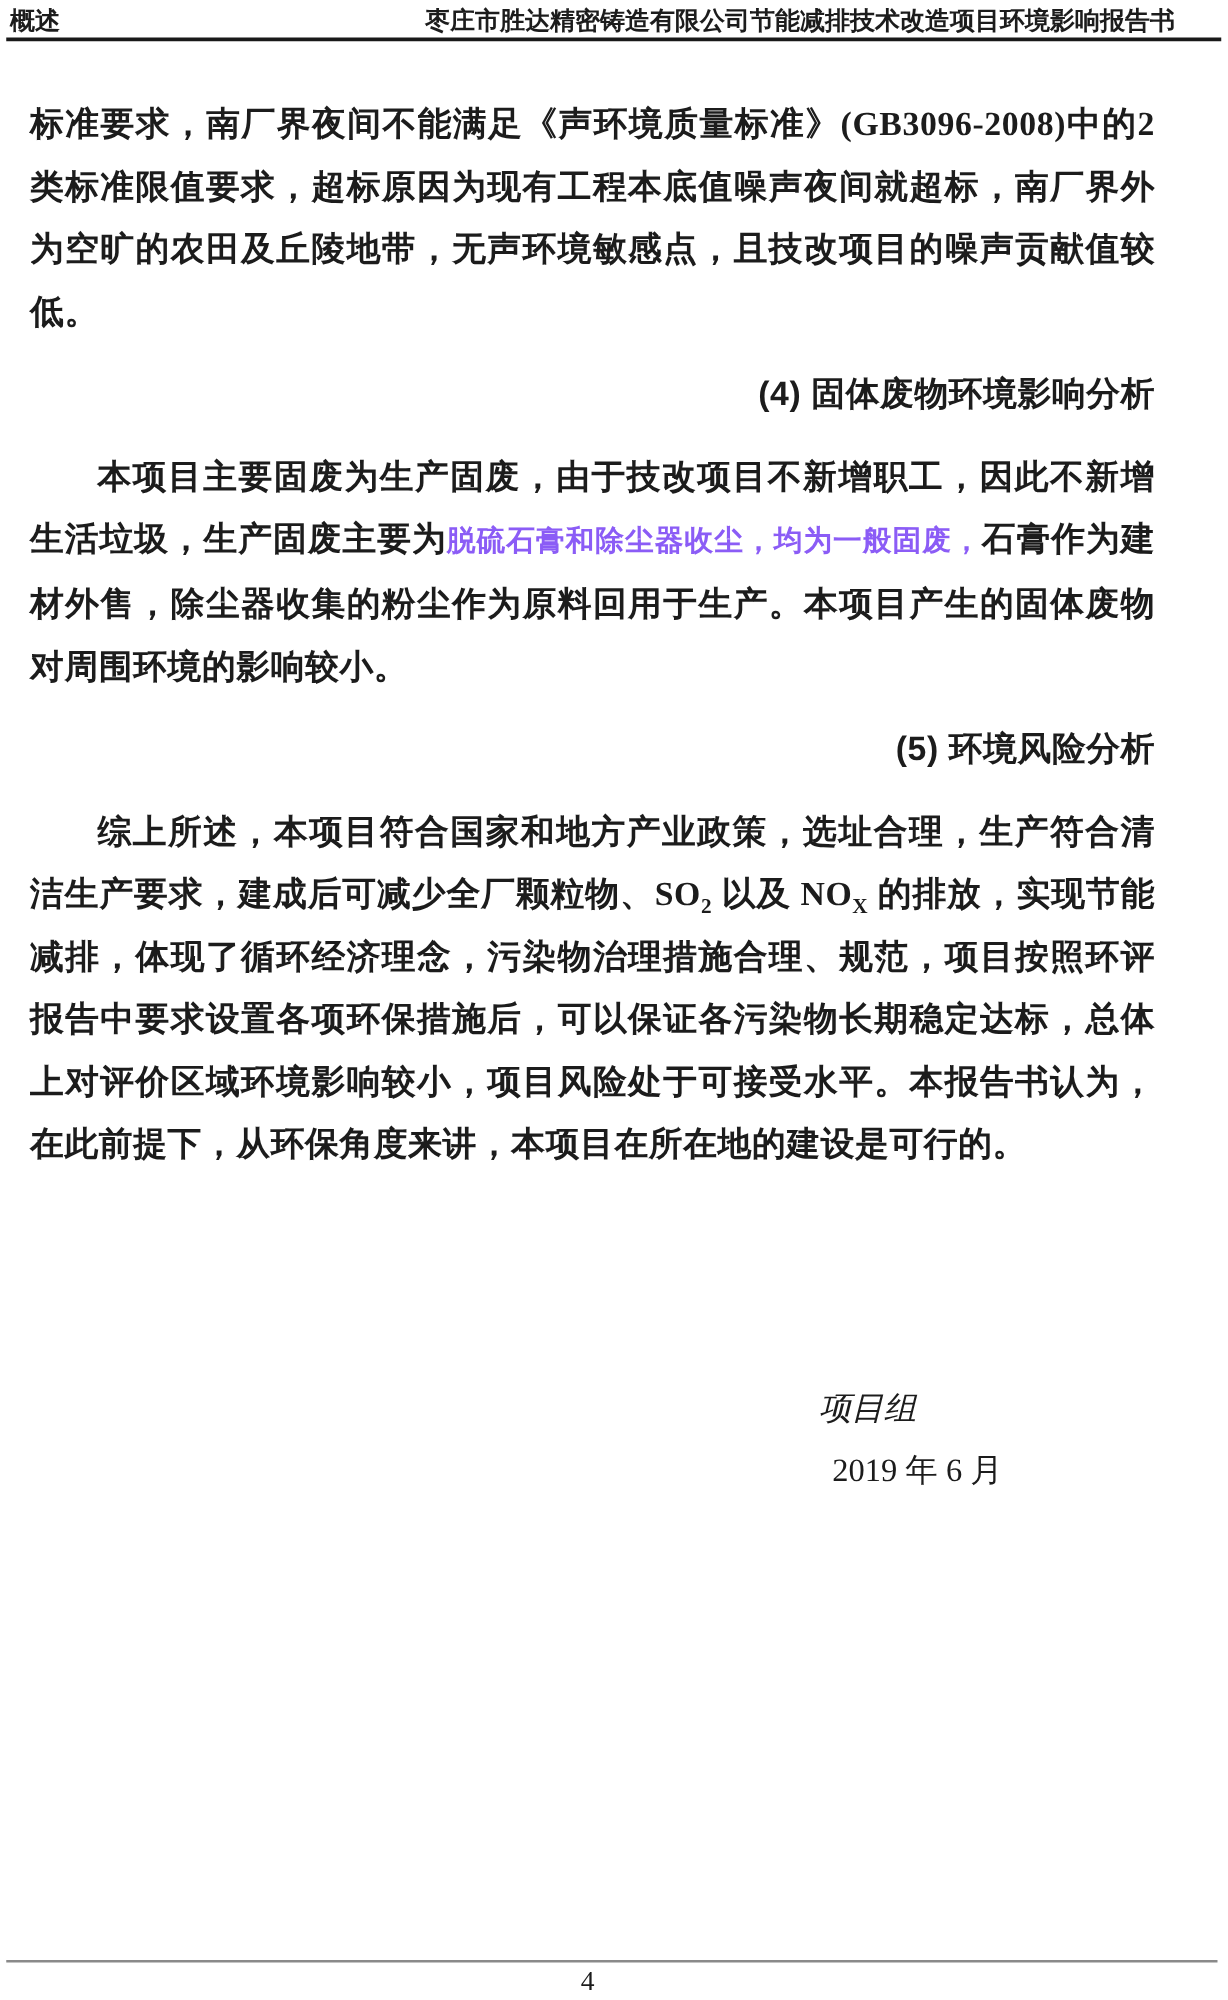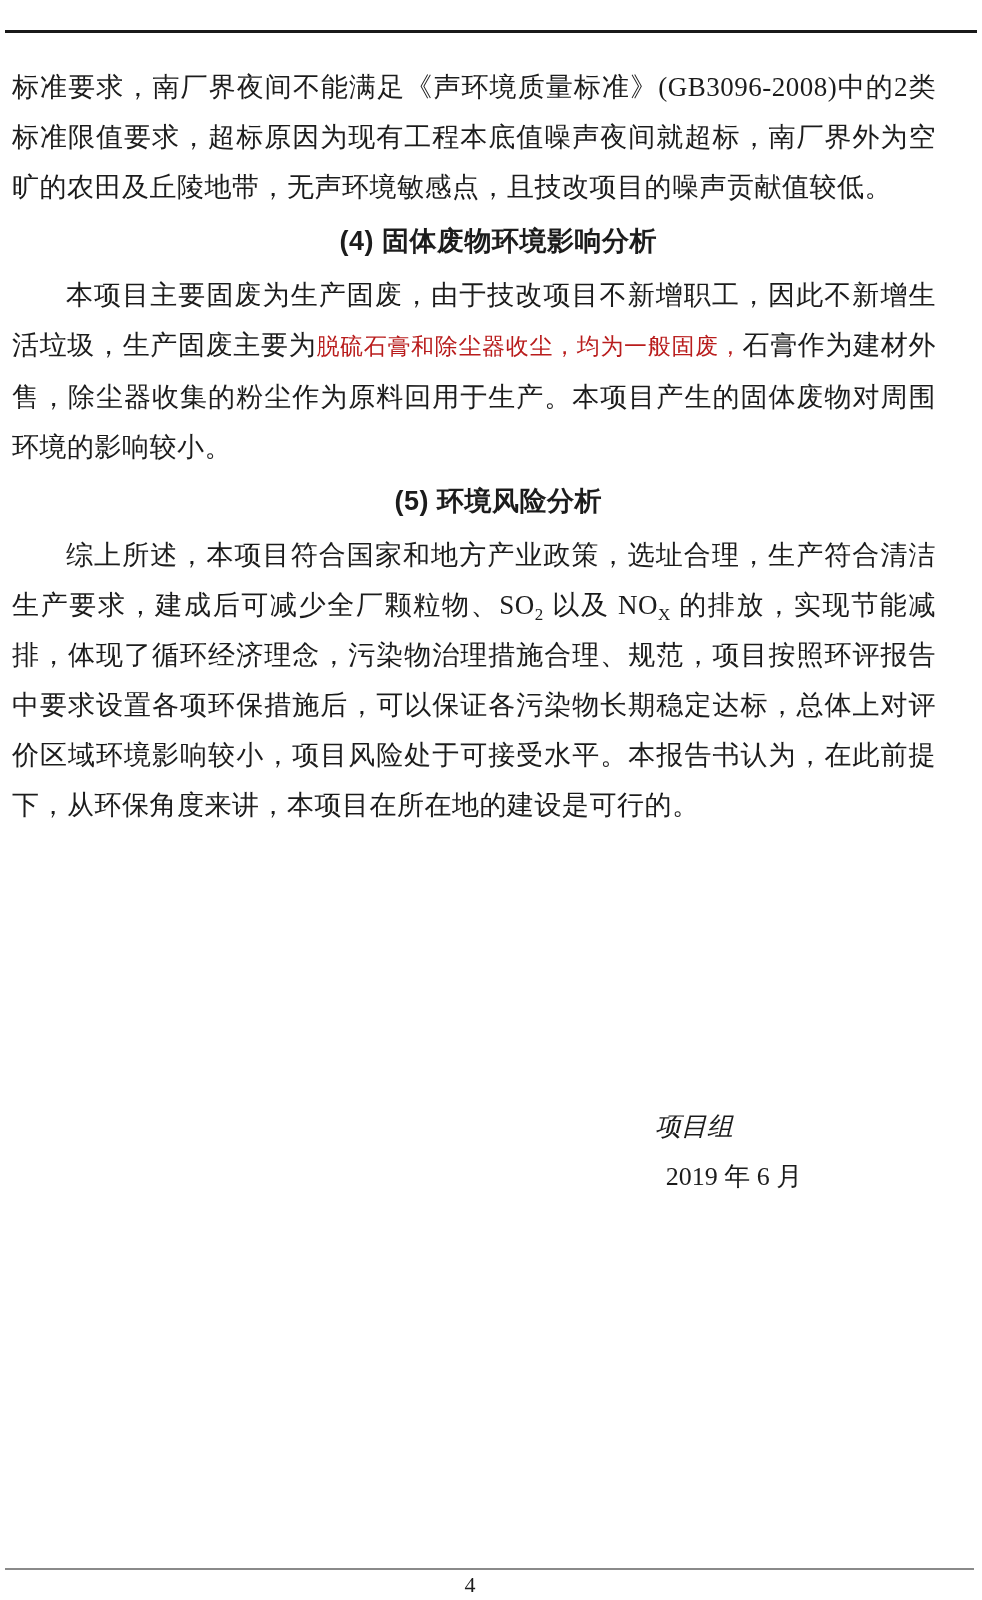--- a/index.html
+++ b/index.html
@@ -44,34 +44,35 @@
     position: absolute;
     top: 58px;
     left: 8px;
     right: 42px;
     font-size: 27px;
     line-height: 50px;
     text-align: justify;
     letter-spacing: 0.5px;
   }
   .content p {
-    margin: 4px;
+    margin: 16px;
+    font-weight: bold;
   }
   .indent {
     text-indent: 2em;
   }
   .heading {
     font-family: "Liberation Sans", "DejaVu Sans", sans-serif;
     font-weight: bold;
     text-indent: 1.8em;
-    text-align: center;
+    text-align: right;
   }
   .small-inline {
     font-size: 23px;
-    color: #b91c1c;
+    color: #8b5cf6;
   }
   .chem sub {
     font-size: 17px;
     line-height: 0;
   }
   
   .signature-name {
     position: absolute;
     top: 1112px;
     left: 694px;
@@ -106,20 +107,24 @@
     transform: translateX(-50%);
     font-size: 22px;
     line-height: 26px;
   }
 </style>
 </head>
 <body>
 
 <div class="page">
 
+  <div class="header">
+    <span>概述</span>
+    <span>枣庄市胜达精密铸造有限公司节能减排技术改造项目环境影响报告书</span>
+  </div>
   <div class="header-rule"></div>
 
   <div class="content">
 
     <p>标准要求，南厂界夜间不能满足《声环境质量标准》(GB3096-2008)中的2类标准限值要求，超标原因为现有工程本底值噪声夜间就超标，南厂界外为空旷的农田及丘陵地带，无声环境敏感点，且技改项目的噪声贡献值较低。</p>
 
     <p class="heading">(4) 固体废物环境影响分析</p>
 
     <p class="indent"><span>本项目主要固废为生产固废，由于技改项目不新增职工，因此不新增生活垃圾，生产固废主要为</span><span class="small-inline">脱硫石膏和除尘器收尘，均为一般固废，</span><span>石膏作为建材外售，除尘器收集的粉尘作为原料回用于生产。本项目产生的固体废物对周围环境的影响较小。</span></p>
 

